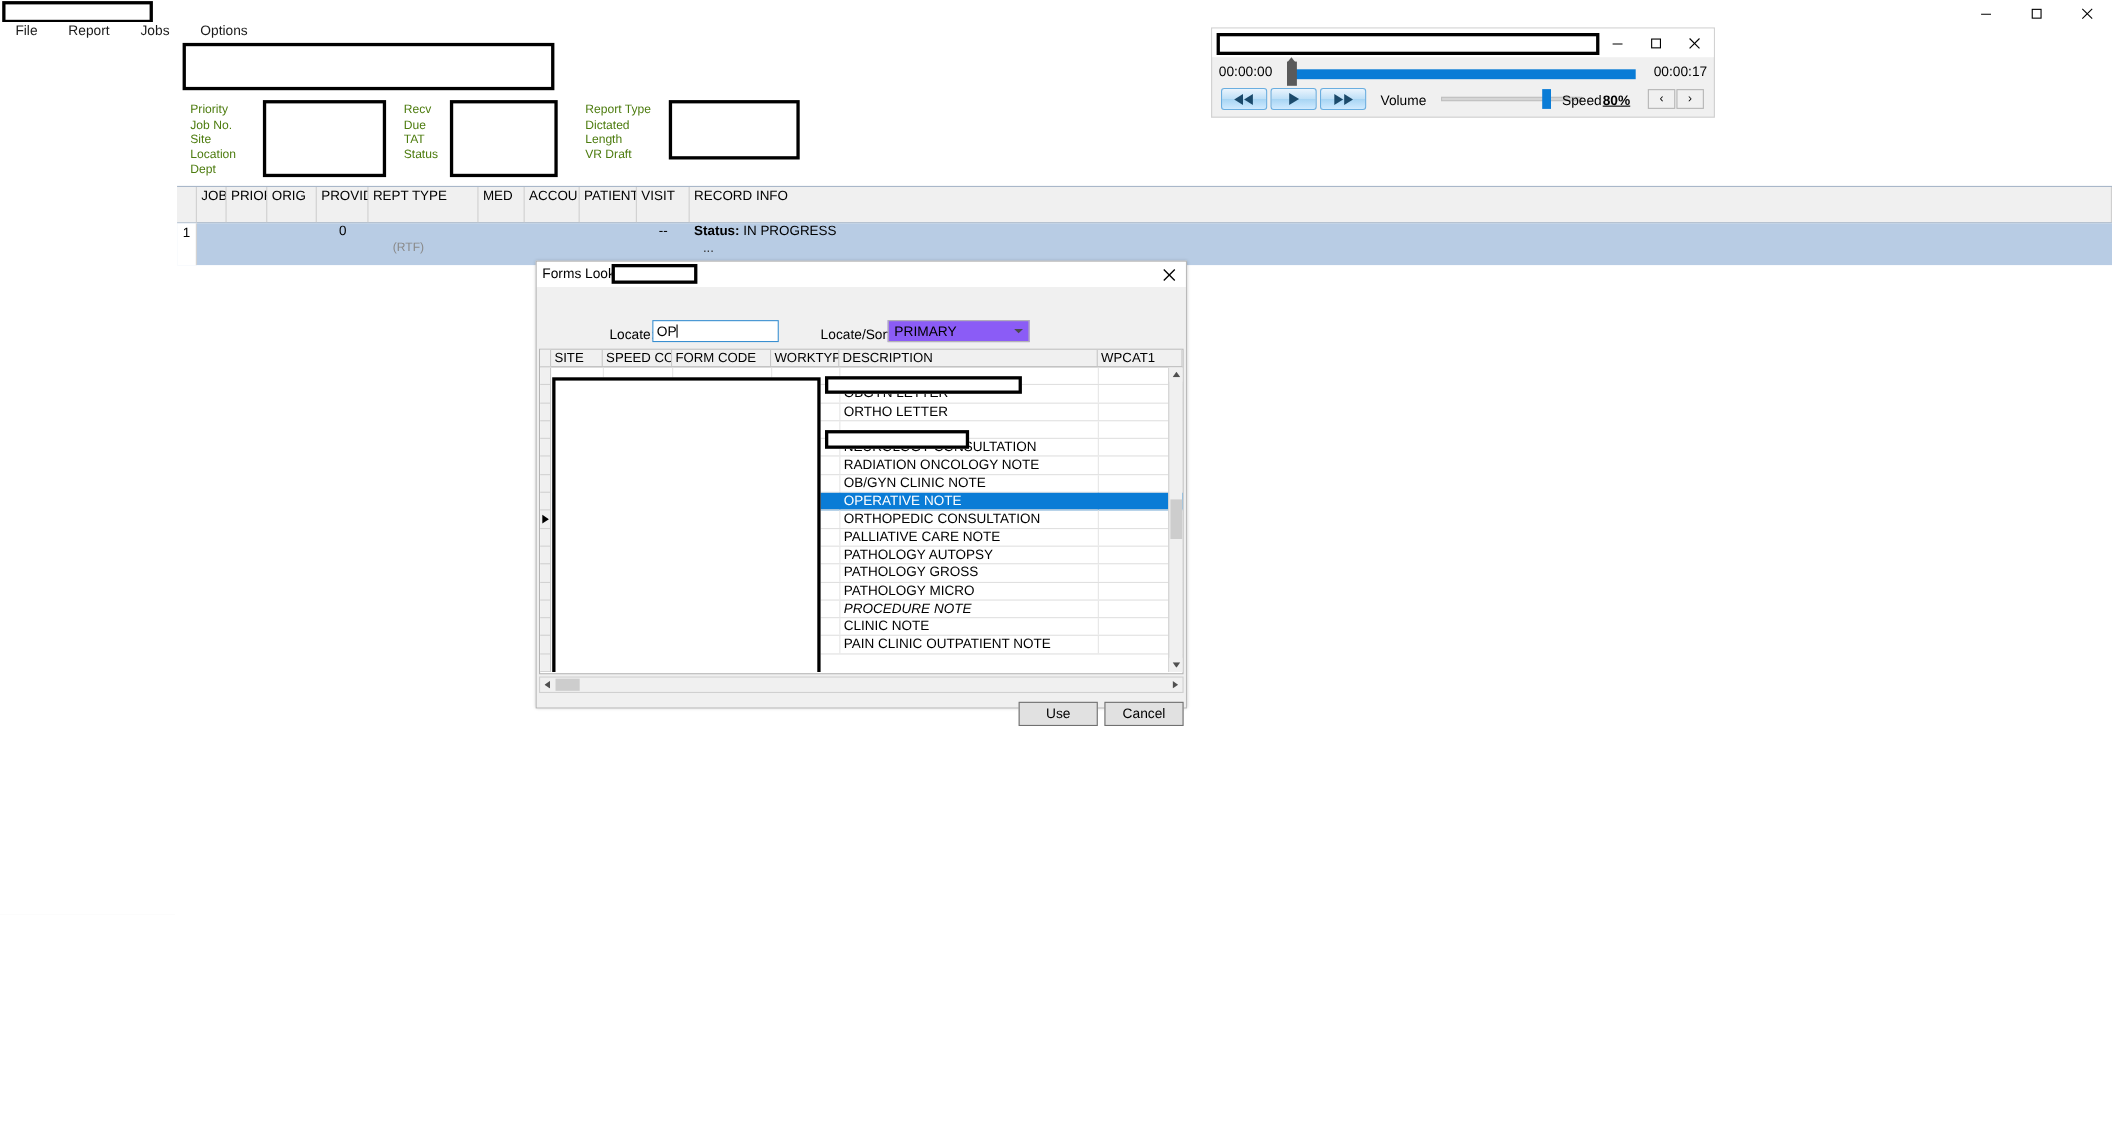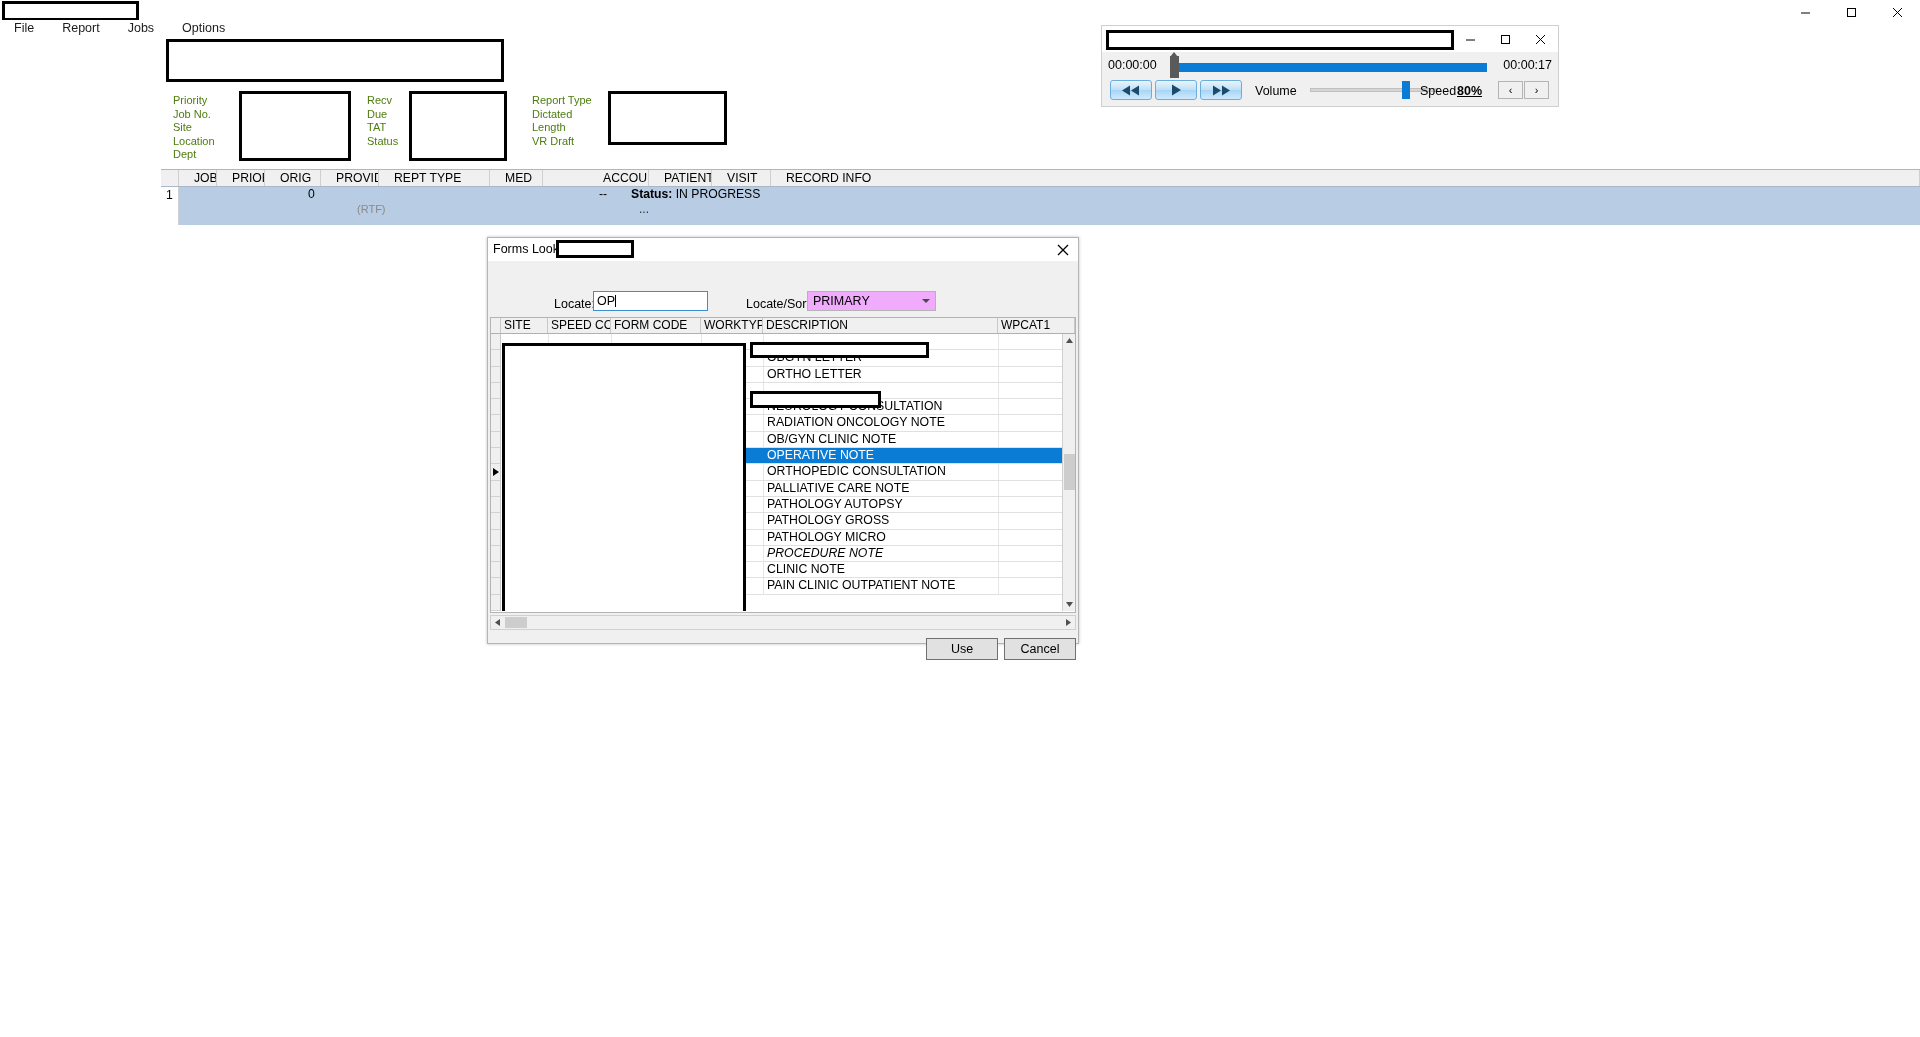--- a/index.html
+++ b/index.html
@@ -82,22 +82,22 @@
   }
   .field-redact {
     position: absolute; background: #ffffff; border: 3px solid #000;
   }
 
   
   .jobs-grid {
     position: absolute; left: 2px; top: 132px; right: 0; height: 60px;
   }
   .jg-header {
-    display: flex; height: 18px; background: #f0f0f0;
-    border-top: 1px solid #a9b7c9; border-bottom: 1px solid #a9b7c9; gap: 11px;
+    display: flex; height: 34px; background: #f0f0f0;
+    border-top: 1px solid #a9b7c9; border-bottom: 1px solid #a9b7c9;
   }
   .jg-header .cell {
     border-right: 1px solid #cfcfcf; padding-left: 4px;
     font-size: 12.2px; line-height: 17px; color: #000;
     overflow: hidden; white-space: nowrap;
   }
   .jg-row {
     display: flex; height: 38px; background: #b8cce4;
   }
   .jg-row .cell {
@@ -197,21 +197,21 @@
   .locate-label { position: absolute; left: 66px; top: 36px; font-size: 12.5px; }
   .locate-input {
     position: absolute; left: 105px; top: 30px; width: 115px; height: 20px;
     background: #ffffff; border: 1px solid #3a8fd0;
     font-size: 12.5px; padding: 0 3px; line-height: 18px;
   }
   .caret { display:inline-block; width:1px; height:12px; background:#000; vertical-align:-2px; }
   .sort-label { position: absolute; left: 258px; top: 36px; font-size: 12.5px; }
   .sort-select {
     position: absolute; left: 319px; top: 30px; width: 129px; height: 20px;
-    background: #f0abfc; border: 1px solid #b4b4b4;
+    background: #8b5cf6; border: 1px solid #b4b4b4;
     font-size: 12.5px; line-height: 18px; padding-left: 5px;
   }
   .sort-arrow {
     position: absolute; right: 5px; top: 7px; width: 0; height: 0;
     border-left: 4px solid transparent; border-right: 4px solid transparent;
     border-top: 4px solid #4a4a4a;
   }
 
   
   .lgrid {
@@ -351,21 +351,21 @@
 
     <div class="jobs-grid">
       <div class="jg-header">
         <div class="jg-rownum"></div>
         <div class="cell" style="width:27px;">JOB</div>
         <div class="cell" style="width:37px;">PRIORI</div>
         <div class="cell" style="width:45px;">ORIG</div>
         <div class="cell" style="width:47px;">PROVID</div>
         <div class="cell" style="width:100px;">REPT TYPE</div>
         <div class="cell" style="width:42px;">MED</div>
-        <div class="cell" style="width:50px;margin-left:45px;">ACCOU</div>
+        <div class="cell" style="width:50px;">ACCOU</div>
         <div class="cell" style="width:52px;">PATIENT</div>
         <div class="cell" style="width:48px;">VISIT</div>
         <div class="cell" style="flex:1;">RECORD INFO</div>
       </div>
       <div class="jg-row">
         <div class="jg-rownum body">1</div>
         <div class="cell" style="width:27px;"></div>
         <div class="cell" style="width:37px;"></div>
         <div class="cell" style="width:45px;"></div>
         <div class="cell" style="width:47px; text-align:center;">0</div>

